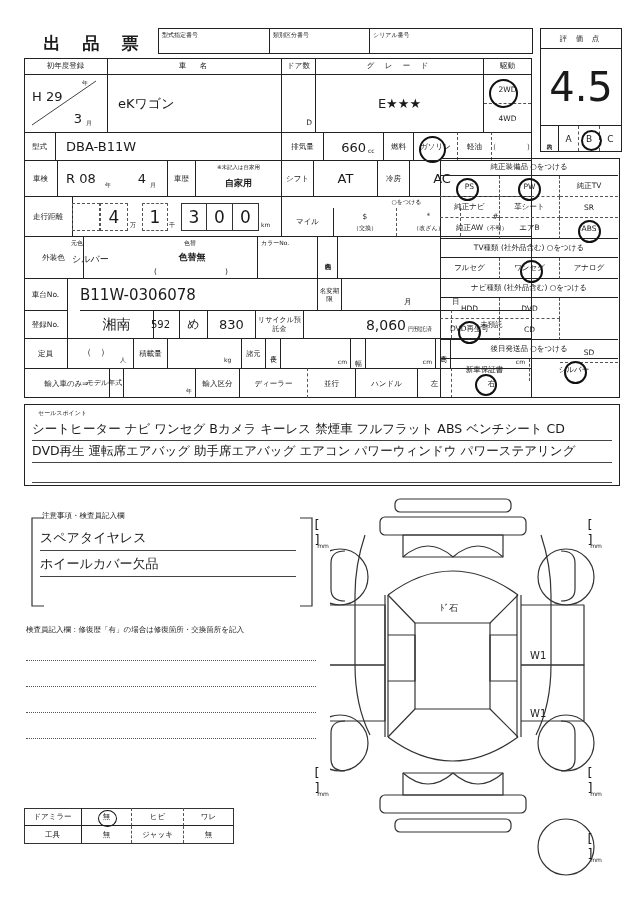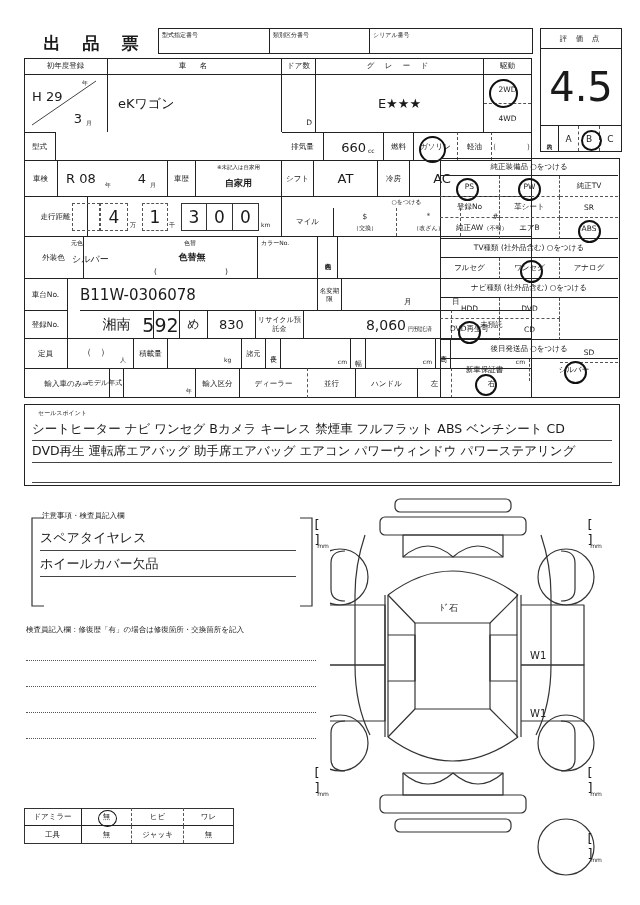--- a/index.html
+++ b/index.html
@@ -84,20 +84,21 @@
 
   <div class="abs c sm thin-b thin-r" style="left:316px;top:58px;width:168px;height:17px;letter-spacing:4px;">グ レ ー ド</div>
   <div class="abs c lg thin-r" style="left:316px;top:75px;width:168px;height:57px;">E★★★</div>
 
   <div class="abs c sm thin-b" style="left:484px;top:58px;width:47px;height:17px;">駆動</div>
   <div class="abs c sm dash-b" style="left:484px;top:75px;width:47px;height:29px;">2WD</div>
   <div class="abs c sm" style="left:484px;top:104px;width:47px;height:28px;">4WD</div>
   <div class="ring" style="left:489px;top:79px;width:25px;height:25px;"></div>
 
   <div class="abs c sm thin-r thin-t" style="left:24px;top:132px;width:32px;height:28px;">型式</div>
+  <div class="abs l lg thin-r thin-t" style="left:56px;top:132px;width:226px;height:28px;padding-left:10px;">DBA-B11W</div>
   <div class="abs c sm thin-r thin-t" style="left:282px;top:132px;width:42px;height:28px;">排気量</div>
   <div class="abs thin-r thin-t" style="left:324px;top:132px;width:60px;height:28px;">
     <div class="abs r lg" style="left:0;top:5px;width:42px;height:18px;">660</div>
     <div class="abs tiny" style="left:44px;top:14px;width:14px;height:10px;">cc</div>
   </div>
   <div class="abs c sm thin-r thin-t" style="left:384px;top:132px;width:30px;height:28px;">燃料</div>
   <div class="abs c sm dash-r thin-t" style="left:414px;top:132px;width:44px;height:28px;">ガソリン</div>
   <div class="abs c sm dash-r thin-t" style="left:458px;top:132px;width:34px;height:28px;">軽油</div>
   <div class="abs c sm thin-t" style="left:492px;top:132px;width:39px;height:28px;">（　　　　）</div>
   <div class="ring" style="left:419px;top:136px;width:23px;height:23px;"></div>
@@ -113,21 +114,21 @@
   <div class="abs thin-r thin-t" style="left:196px;top:160px;width:86px;height:36px;">
     <div class="abs c" style="left:0;top:1px;width:85px;height:10px;font-size:5.5px;">※未記入は自家用</div>
     <div class="abs c md" style="left:0;top:12px;width:85px;height:20px;font-weight:bold;">自家用</div>
   </div>
   <div class="abs c sm thin-r thin-t" style="left:282px;top:160px;width:32px;height:36px;">シフト</div>
   <div class="abs c lg thin-r thin-t" style="left:314px;top:160px;width:64px;height:36px;">AT</div>
   <div class="abs c sm thin-r thin-t" style="left:378px;top:160px;width:32px;height:36px;">冷房</div>
   <div class="abs c lg thin-t" style="left:410px;top:160px;width:64px;height:36px;">AC</div>
   <div class="abs thin-t" style="left:474px;top:160px;width:57px;height:36px;"></div>
 
-  <div class="abs c sm thin-r thin-t" style="left:24px;top:196px;width:64px;height:40px;">走行距離</div>
+  <div class="abs c sm thin-r thin-t" style="left:24px;top:196px;width:49px;height:40px;">走行距離</div>
   <div class="abs thin-r thin-t" style="left:68px;top:196px;width:214px;height:40px;">
     <div class="abs" style="left:4px;top:6px;width:28px;height:28px;border:1px dashed #555;"></div>
     <div class="abs c" style="left:32px;top:6px;width:28px;height:28px;border:1px dashed #555;font-size:17px;">4</div>
     <div class="abs tiny" style="left:62px;top:24px;width:12px;height:10px;">万</div>
     <div class="abs c" style="left:74px;top:6px;width:26px;height:28px;border:1px dashed #555;font-size:17px;">1</div>
     <div class="abs tiny" style="left:101px;top:24px;width:12px;height:10px;">千</div>
     <div class="abs c" style="left:113px;top:6px;width:26px;height:28px;border:1px solid #333;font-size:17px;">3</div>
     <div class="abs c" style="left:139px;top:6px;width:26px;height:28px;border:1px solid #333;border-left:none;font-size:17px;">0</div>
     <div class="abs c" style="left:165px;top:6px;width:26px;height:28px;border:1px solid #333;border-left:none;font-size:17px;">0</div>
     <div class="abs tiny" style="left:193px;top:24px;width:16px;height:10px;">km</div>
@@ -168,21 +169,21 @@
   <div class="abs c sm thin-r thin-t" style="left:24px;top:278px;width:44px;height:32px;">車台No.</div>
   <div class="abs l thin-r thin-t" style="left:68px;top:278px;width:250px;height:32px;padding-left:12px;font-size:15px;">B11W-0306078</div>
   <div class="abs c thin-r thin-t" style="left:318px;top:278px;width:24px;height:32px;font-size:6.5px;line-height:8px;">名変期限</div>
   <div class="abs thin-t" style="left:342px;top:278px;width:189px;height:32px;">
     <div class="abs sm" style="left:62px;top:18px;width:16px;height:12px;">月</div>
     <div class="abs sm" style="left:110px;top:18px;width:16px;height:12px;">日</div>
   </div>
 
   <div class="abs c sm thin-r thin-t" style="left:24px;top:310px;width:44px;height:28px;">登録No.</div>
   <div class="abs c thin-r thin-t" style="left:80px;top:310px;width:74px;height:28px;font-size:14px;font-weight:normal;">湘南</div>
-  <div class="abs c thin-r thin-t" style="left:142px;top:310px;width:38px;height:28px;font-size:19px;">592</div>
+  <div class="abs c thin-r thin-t" style="left:142px;top:310px;width:38px;height:28px;font-size:10px;">592</div>
   <div class="abs c thin-r thin-t" style="left:180px;top:310px;width:28px;height:28px;font-size:12px;">め</div>
   <div class="abs c thin-r thin-t" style="left:208px;top:310px;width:48px;height:28px;font-size:13px;">830</div>
   <div class="abs c thin-r thin-t" style="left:256px;top:310px;width:48px;height:28px;font-size:7px;line-height:9px;">リサイクル預託金</div>
   <div class="abs dash-r thin-t" style="left:304px;top:310px;width:148px;height:28px;">
     <div class="abs r" style="left:0;top:5px;width:102px;height:18px;font-size:14px;">8,060</div>
     <div class="abs l tiny" style="left:104px;top:12px;width:44px;height:12px;">円預託済</div>
   </div>
   <div class="abs c sm thin-t" style="left:452px;top:310px;width:79px;height:28px;">未預託</div>
 
   <div class="abs c sm thin-r thin-t" style="left:24px;top:338px;width:44px;height:30px;">定員</div>
@@ -229,21 +230,21 @@
   <div class="abs c sm thin-t" style="left:452px;top:368px;width:79px;height:30px;">右</div>
   <div class="ring" style="left:475px;top:374px;width:18px;height:18px;"></div>
 
   <div class="abs" style="left:440px;top:158px;width:180px;height:240px;border:1.5px solid #222;"></div>
 
   <div class="abs c sm thin-b" style="left:440px;top:158px;width:178px;height:18px;">純正装備品 ○をつける</div>
 
   <div class="abs c sm dash-r dash-b" style="left:440px;top:176px;width:60px;height:21px;">PS</div>
   <div class="abs c sm dash-r dash-b" style="left:500px;top:176px;width:60px;height:21px;">PW</div>
   <div class="abs c sm dash-b" style="left:560px;top:176px;width:58px;height:21px;">純正TV</div>
-  <div class="abs c sm dash-r dash-b" style="left:440px;top:197px;width:60px;height:21px;">登録No</div>
+  <div class="abs c sm dash-r dash-b" style="left:440px;top:197px;width:60px;height:21px;">純正ナビ</div>
   <div class="abs c sm dash-r dash-b" style="left:500px;top:197px;width:60px;height:21px;">革シート</div>
   <div class="abs c sm dash-b" style="left:560px;top:197px;width:58px;height:21px;">SR</div>
   <div class="abs c sm dash-r thin-b" style="left:440px;top:218px;width:60px;height:21px;">純正AW</div>
   <div class="abs c sm dash-r thin-b" style="left:500px;top:218px;width:60px;height:21px;">エアB</div>
   <div class="abs c sm thin-b" style="left:560px;top:218px;width:58px;height:21px;">ABS</div>
   <div class="ring" style="left:456px;top:178px;width:19px;height:19px;"></div>
   <div class="ring" style="left:518px;top:178px;width:19px;height:19px;"></div>
   <div class="ring" style="left:578px;top:220px;width:19px;height:19px;"></div>
 
   <div class="abs c sm thin-b" style="left:440px;top:239px;width:178px;height:19px;">TV種類 (社外品含む) ○をつける</div>

